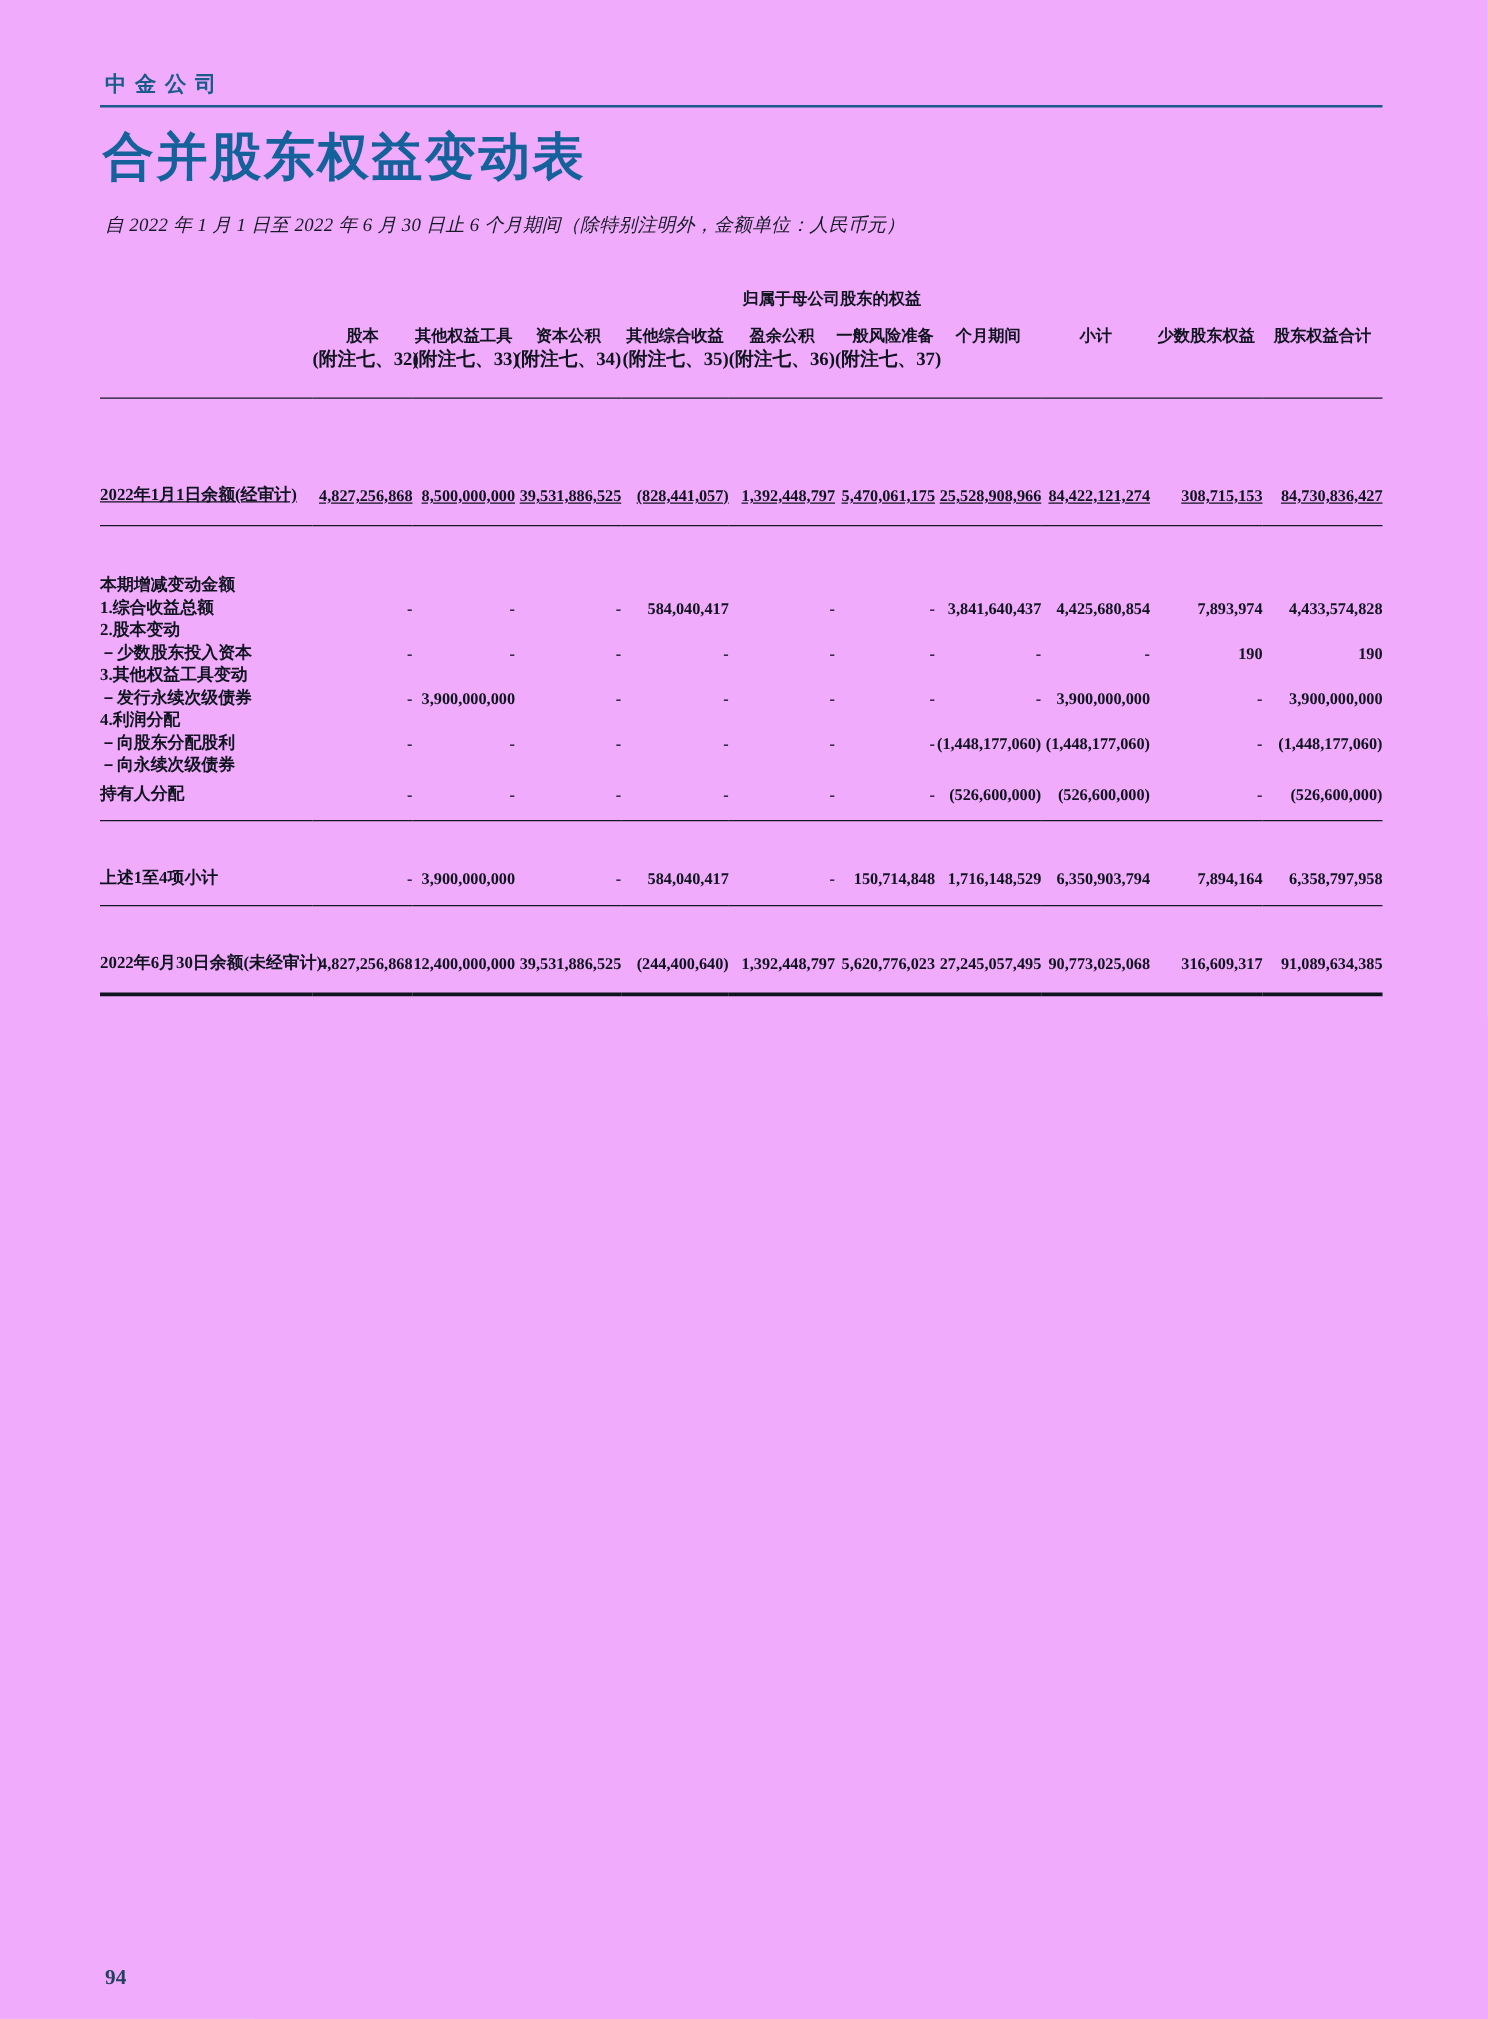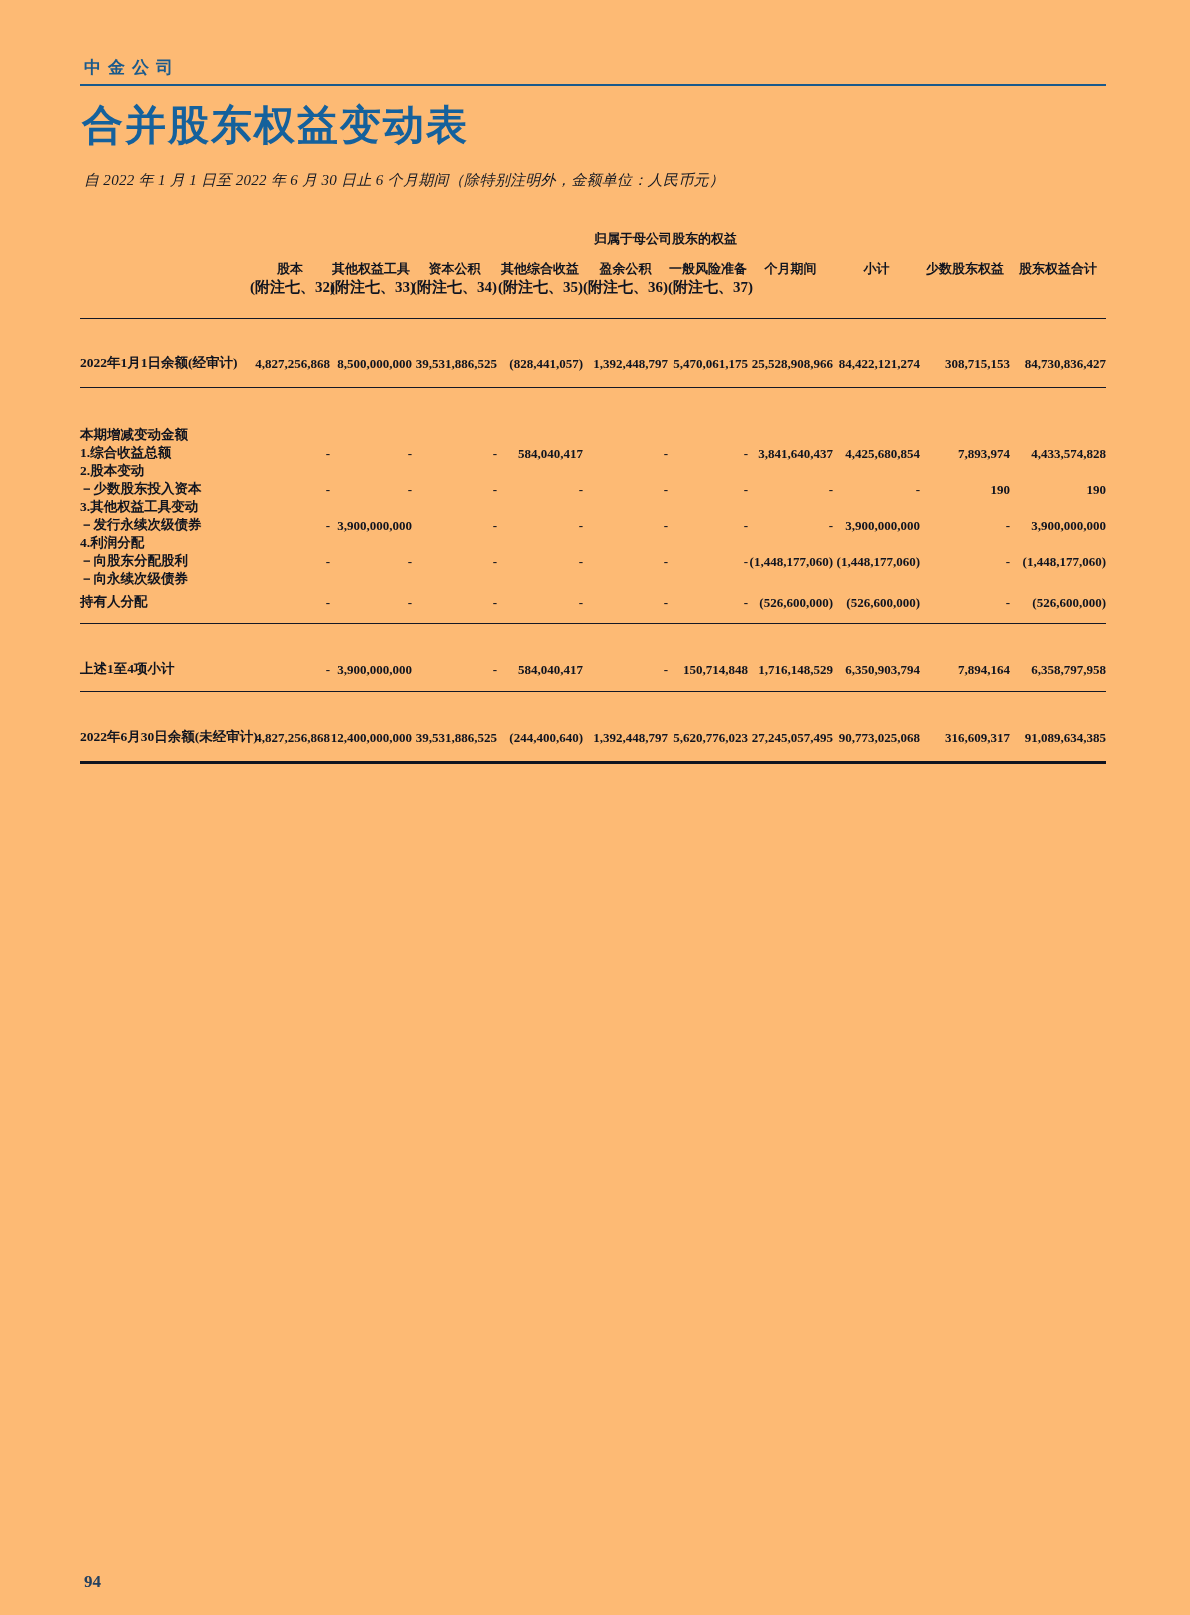--- a/index.html
+++ b/index.html
@@ -1,20 +1,20 @@
 <!DOCTYPE html>
 <html><head>
 <meta charset="utf-8">
 <style>
   html,body{margin:0;padding:0;}
   body{background:#d8e6f3;}
   .page{
     position:relative;
     width:1190px;height:1615px;
-    background:#fdba74;
+    background:#f0abfc;
     font-family:"Liberation Serif","DejaVu Serif",serif;
     color:#10141f;
     overflow:hidden;
   }
   .brand{
     position:absolute;left:84px;top:56px;
     font-size:17px;font-weight:700;letter-spacing:7px;
     color:#1a5a8c;
   }
   .brand-rule{
@@ -57,21 +57,21 @@
     white-space:nowrap;padding:9.5px 0;
   }
   td.lbl{
     font-size:13.5px;font-weight:600;text-align:left;
     white-space:nowrap;padding:9.5px 0;
   }
   .ind0{padding-left:4px;}
   .ind1{padding-left:20px;}
   .ind2{padding-left:36px;}
   .ind3{padding-left:53px;}
-  tr.r-open td{padding-top:35px;padding-bottom:15px;border-bottom:1.4px solid #141826;}
+  tr.r-open td{padding-top:68px;padding-bottom:15px;border-bottom:1.4px solid #141826;text-decoration:underline;}
   tr.r-gap td{padding-top:38px;}
   tr.r-tight-b td{padding-bottom:2px;}
   tr.r-tight-t td{padding-top:3px;padding-bottom:12px;border-bottom:1.4px solid #141826;}
   tr.r-sub td{padding-top:36px;padding-bottom:13px;border-bottom:1.4px solid #141826;}
   tr.r-close td{padding-top:36px;padding-bottom:15px;border-bottom:3px solid #10141f;}
   .page-number{
     position:absolute;left:84px;top:1572px;
     font-size:17px;font-weight:700;color:#23405f;
   }
 </style>

